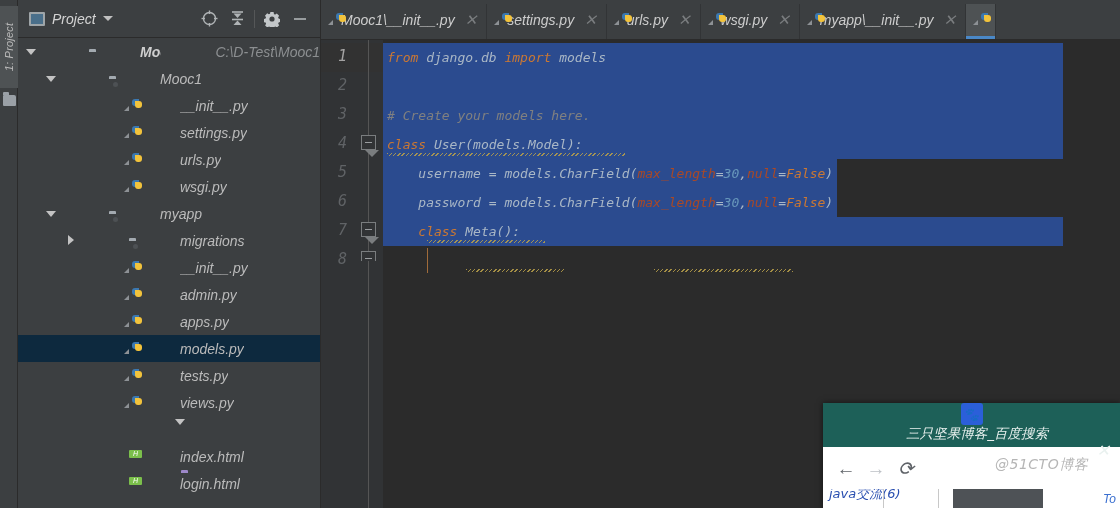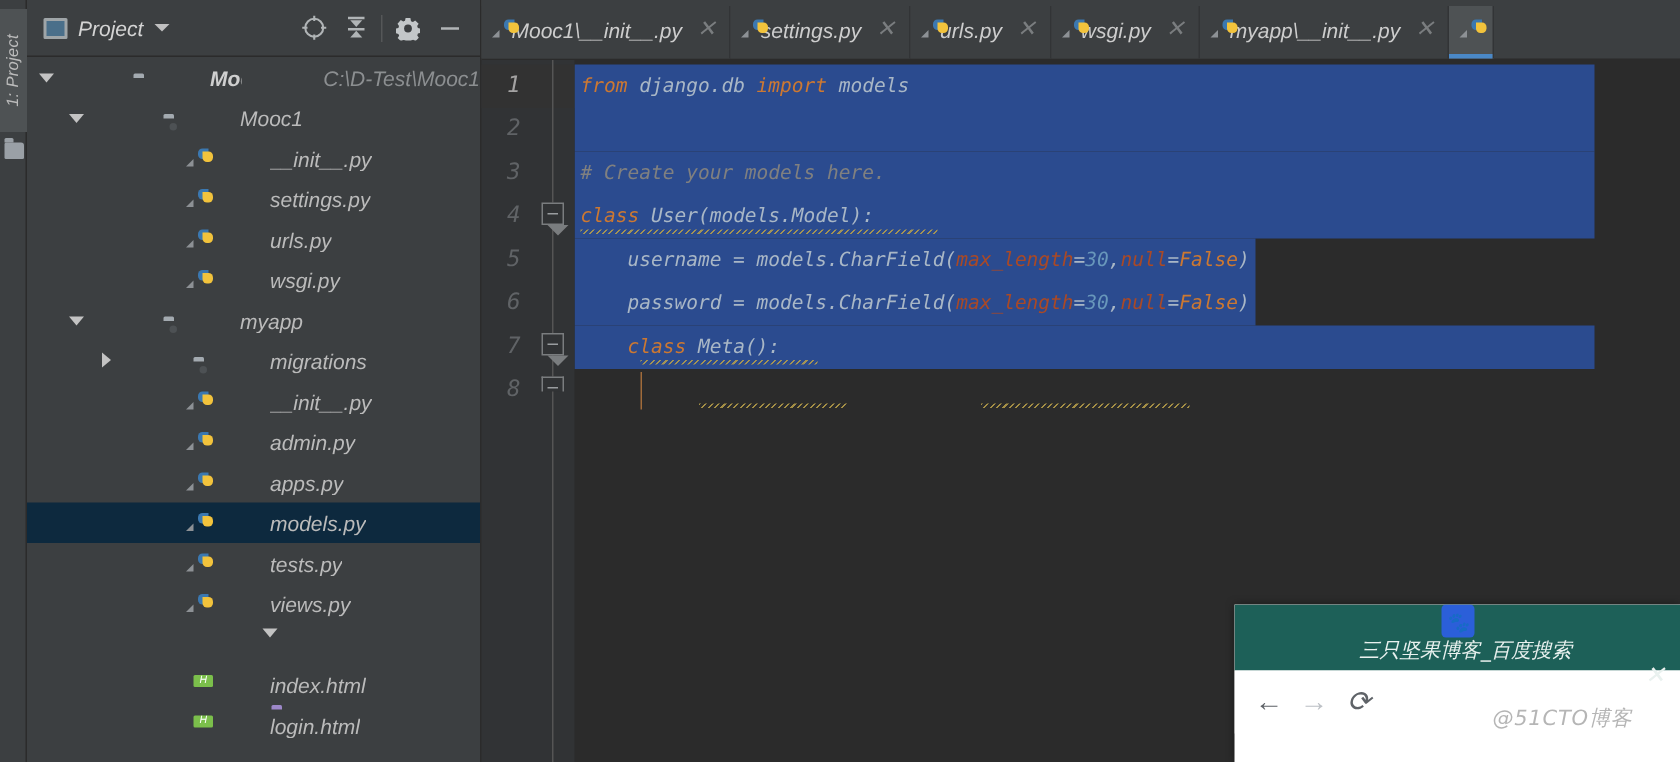--- a/index.html
+++ b/index.html
@@ -225,21 +225,21 @@
   .br-url { font-size: 14px; color: #202124; white-space: nowrap; font-family:"Liberation Sans",sans-serif; }
   .br-content { position: relative; height: 19px; background: #fff; overflow:hidden; }
   .br-bluetext {
     position: absolute; left: 6px; top: -4px; font-size: 13px; color: #2a4fb0;
     font-family: "DejaVu Sans", sans-serif; white-space: nowrap;
   }
   .br-cellline { position:absolute; top:0; width:1px; height:19px; background:#c8c8c8; }
   .br-greycell { position:absolute; top:0; height:19px; background:#4e5256; }
   .br-btn { position:absolute; right:4px; top:3px; color:#3a6fd0; font-size:12px; }
   .watermark {
-    position: absolute; left: 995px; top: 470px;
+    position: absolute; left: 995px; top: 456px;
     font-size: 14px; color: rgba(120,120,120,.55); white-space: nowrap;
     font-family: "DejaVu Sans", sans-serif; letter-spacing: .5px;
   }
   .topclip {
     position:absolute; left:321px; top:0; right:0; height:4px; background:#3c3f41;
   }
 </style>
 </head>
 <body>
 
@@ -456,16 +456,23 @@
         <span class="paw">🐾</span>
       </div>
       <div class="br-title-text">三只坚果博客_百度搜索</div>
       <div class="br-close">✕</div>
     </div>
     <div class="br-toolbar">
       <div class="br-nav">←</div>
       <div class="br-nav fwd">→</div>
       <div class="br-nav">⟳</div>
     </div>
+    <div class="br-content">
+      <div class="br-bluetext">java交流(6)</div>
+      <div class="br-cellline" style="left:60px"></div>
+      <div class="br-cellline" style="left:115px"></div>
+      <div class="br-greycell" style="left:130px;width:90px"></div>
+      <div class="br-btn">To</div>
+    </div>
   </div>
 
   <div class="watermark">@51CTO博客</div>
 </div>
 
 </body></html>

